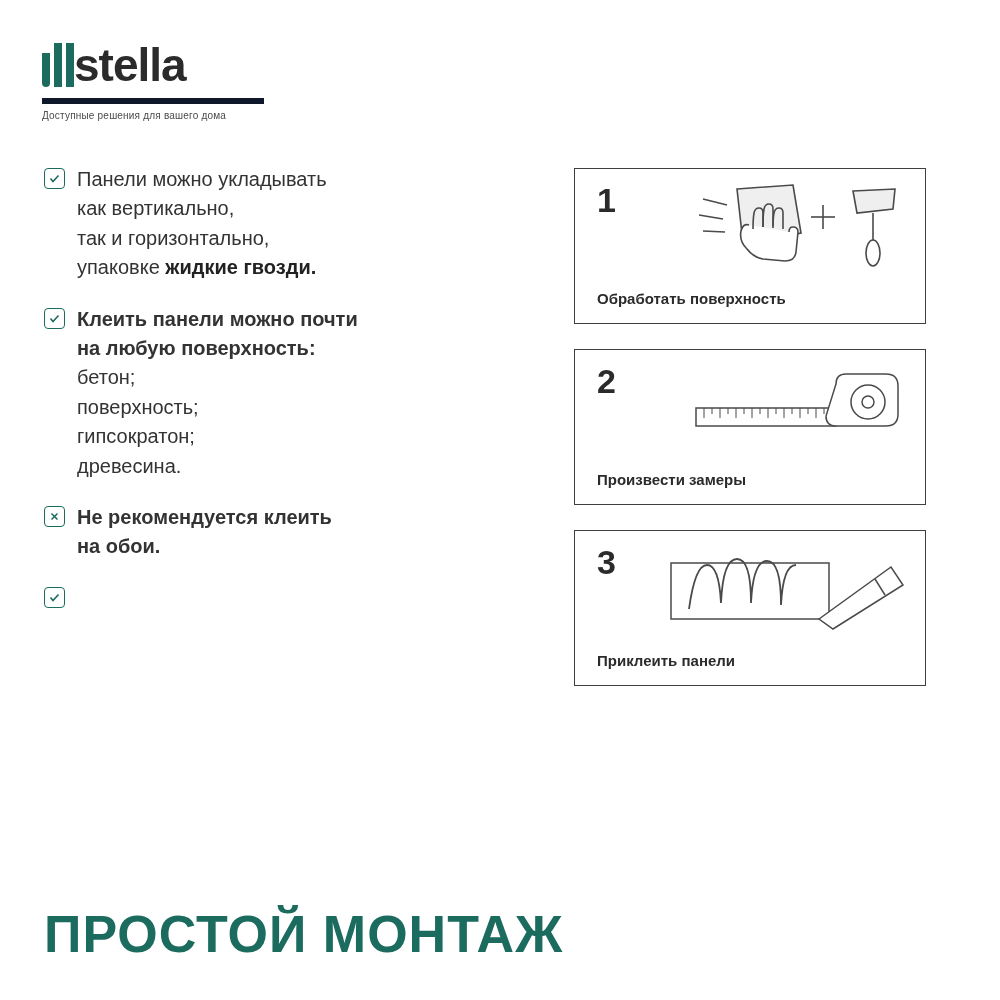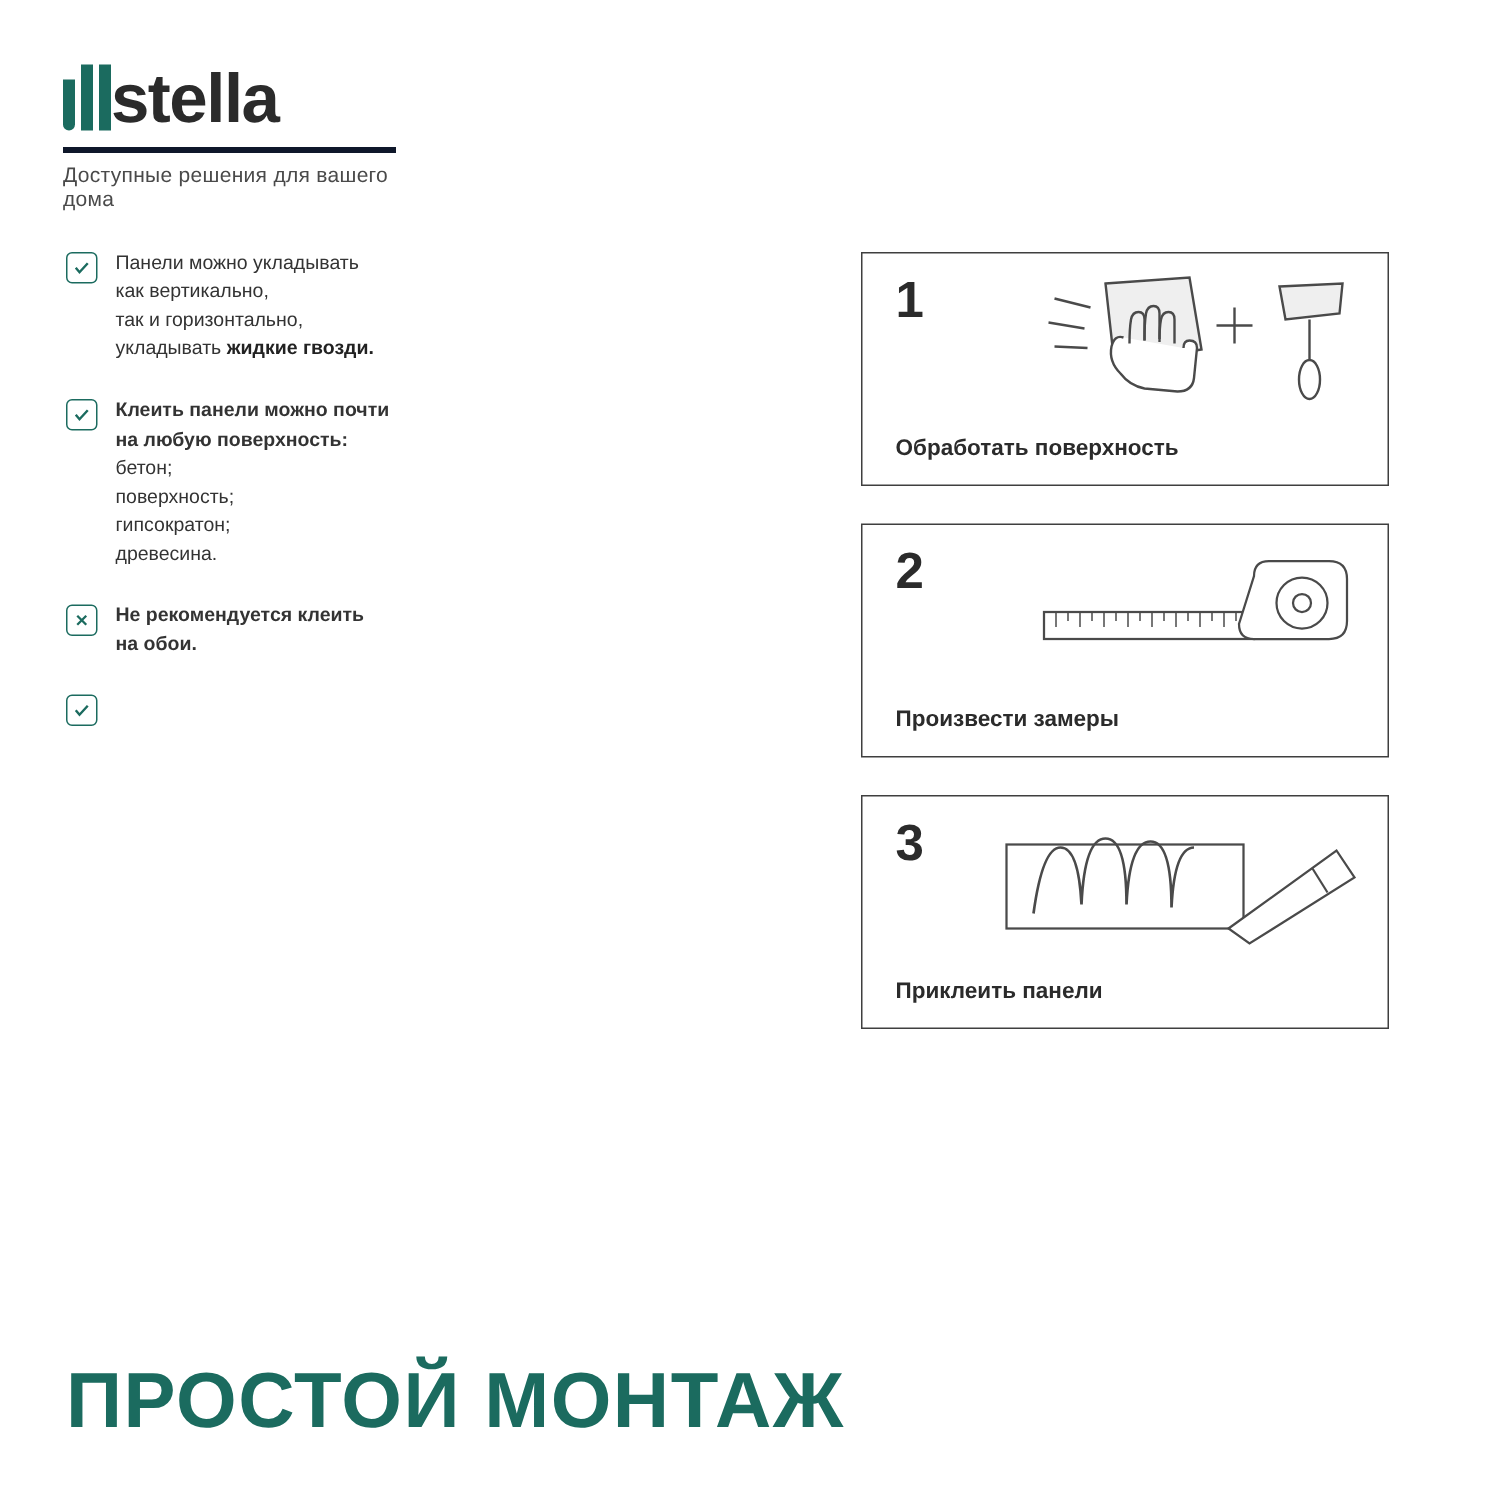--- a/index.html
+++ b/index.html
@@ -47,24 +47,24 @@
   .logo-mark .b3 { height: 44px; }
   .logo-text {
     font-size: 46px;
     font-weight: bold;
     letter-spacing: -1px;
     color: #2b2b2b;
     line-height: 1;
   }
   .logo-tagline {
     margin-top: 10px;
-    font-size: 14px;
+    font-size: 10px;
     color: #4a4a4a;
     letter-spacing: 0.2px;
-    border-top: 4px solid #0f172a;
+    border-top: 6px solid #0f172a;
     padding-top: 6px;
     width: 222px;
   }
 
   
   .list-col {
     position: absolute;
     left: 44px;
     top: 165px;
     width: 460px;
@@ -84,21 +84,21 @@
     margin-top: 3px;
     display: flex;
     align-items: center;
     justify-content: center;
     color: #1b6b5f;
     font-size: 12px;
     line-height: 1;
   }
   .badge svg { display: block; }
   .item-text {
-    font-size: 13px;
+    font-size: 20px;
     line-height: 1.47;
     color: #333333;
   }
   .item-text b { font-weight: bold; color: #222; margin-top: 20px; }
   .item-text .ln { display: block; }
   .item-text .bold-line { font-weight: bold; }
 
   
   .steps {
     position: absolute;
@@ -172,21 +172,21 @@
     <div class="list-item">
       <span class="badge">
         <svg width="11" height="11" viewBox="0 0 11 11">
             <polyline points="1.5,5.5 4,8.5 9.5,2.5" fill="none" stroke="#1b6b5f" stroke-width="1.6"></polyline>
           </svg>
       </span>
       <span class="item-text">
         <span class="ln">Панели можно укладывать</span>
         <span class="ln">как вертикально,</span>
         <span class="ln">так и горизонтально,</span>
-        <span class="ln"><span>укладывать </span><b>жидкие гвозди.</b></span>
+        <span class="ln"><span>упаковке </span><b>жидкие гвозди.</b></span>
       </span>
     </div>
 
     <div class="list-item">
       <span class="badge">
         <svg width="11" height="11" viewBox="0 0 11 11">
             <polyline points="1.5,5.5 4,8.5 9.5,2.5" fill="none" stroke="#1b6b5f" stroke-width="1.6"></polyline>
           </svg>
       </span>
       <span class="item-text">

